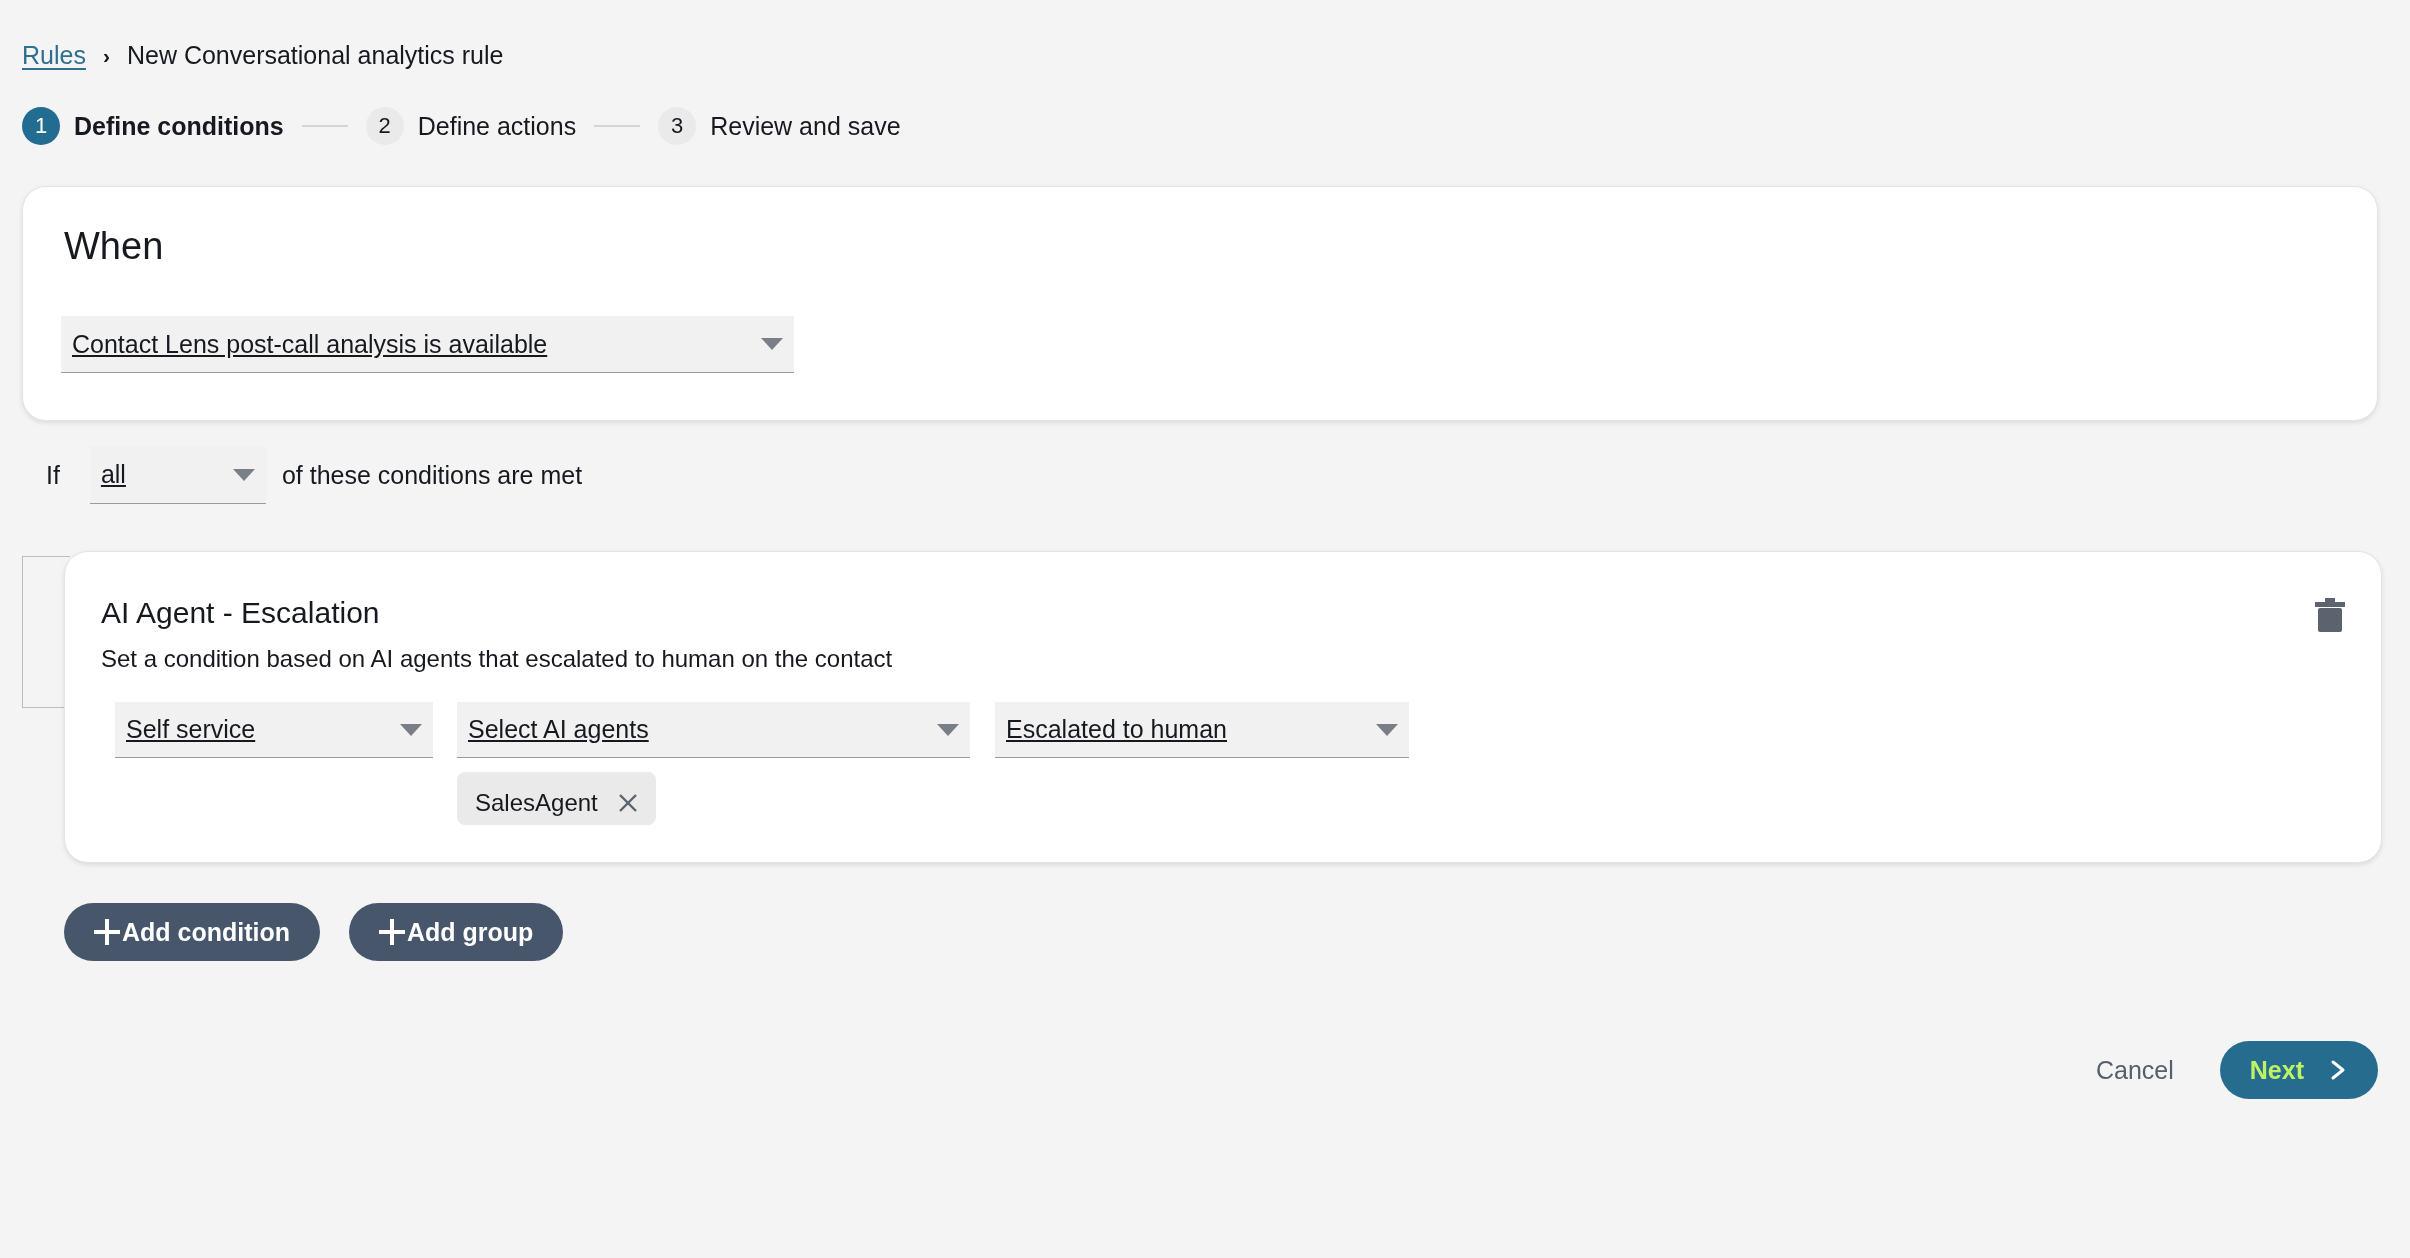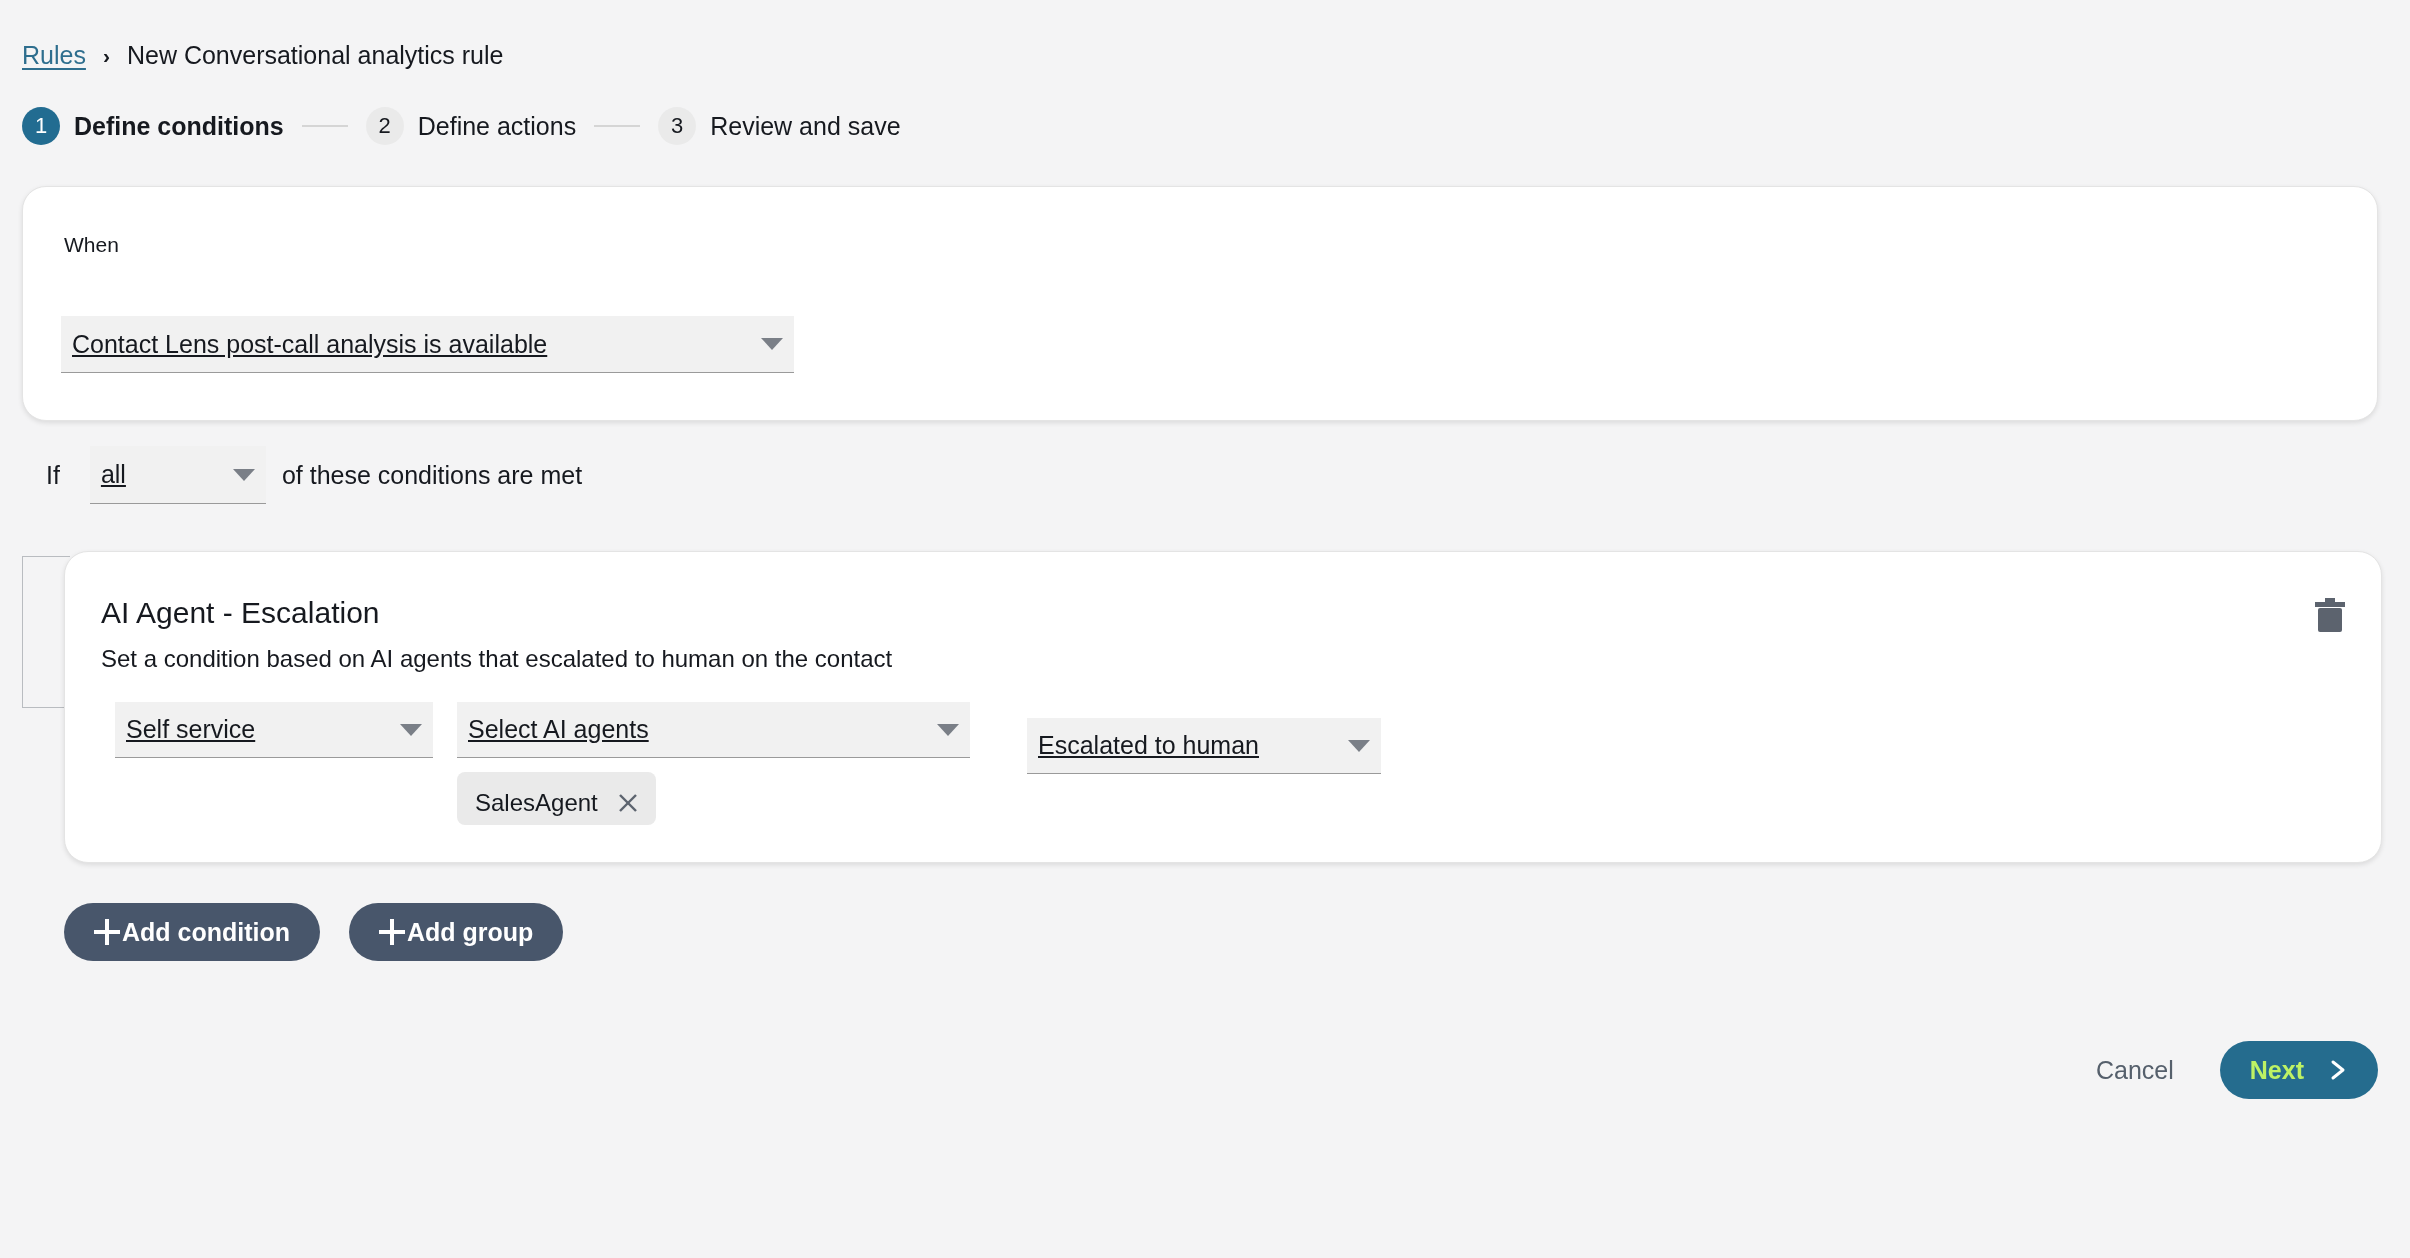--- a/index.html
+++ b/index.html
@@ -93,23 +93,22 @@
   .when-card {
     left: 22px;
     top: 186px;
     width: 2356px;
     height: 235px;
   }
   .when-title {
     position: absolute;
     left: 41px;
     top: 38px;
-    font-size: 21px;
-    color: #16191f;
-    margin-top: 8px;
+    font-size: 38px;
+    color: #16191f;
   }
 
   
   .dropdown {
     background: #f1f1f1;
     border-bottom: 1px solid #9a9a9a;
     display: flex;
     align-items: center;
     justify-content: space-between;
     box-sizing: border-box;
@@ -221,24 +220,23 @@
   .sel-b {
     position: absolute;
     left: 392px;
     top: 0;
     width: 513px;
     height: 56px;
   }
   .sel-c {
     position: absolute;
     left: 930px;
-    top: 16px;
-    width: 354px;
+    top: 0;
+    width: 414px;
     height: 56px;
-    margin-left: 32px;
   }
   .token {
     position: absolute;
     left: 392px;
     top: 70px;
     height: 45px;
     background: #eaeaea;
     border-radius: 8px;
     display: inline-flex;
     align-items: center;

